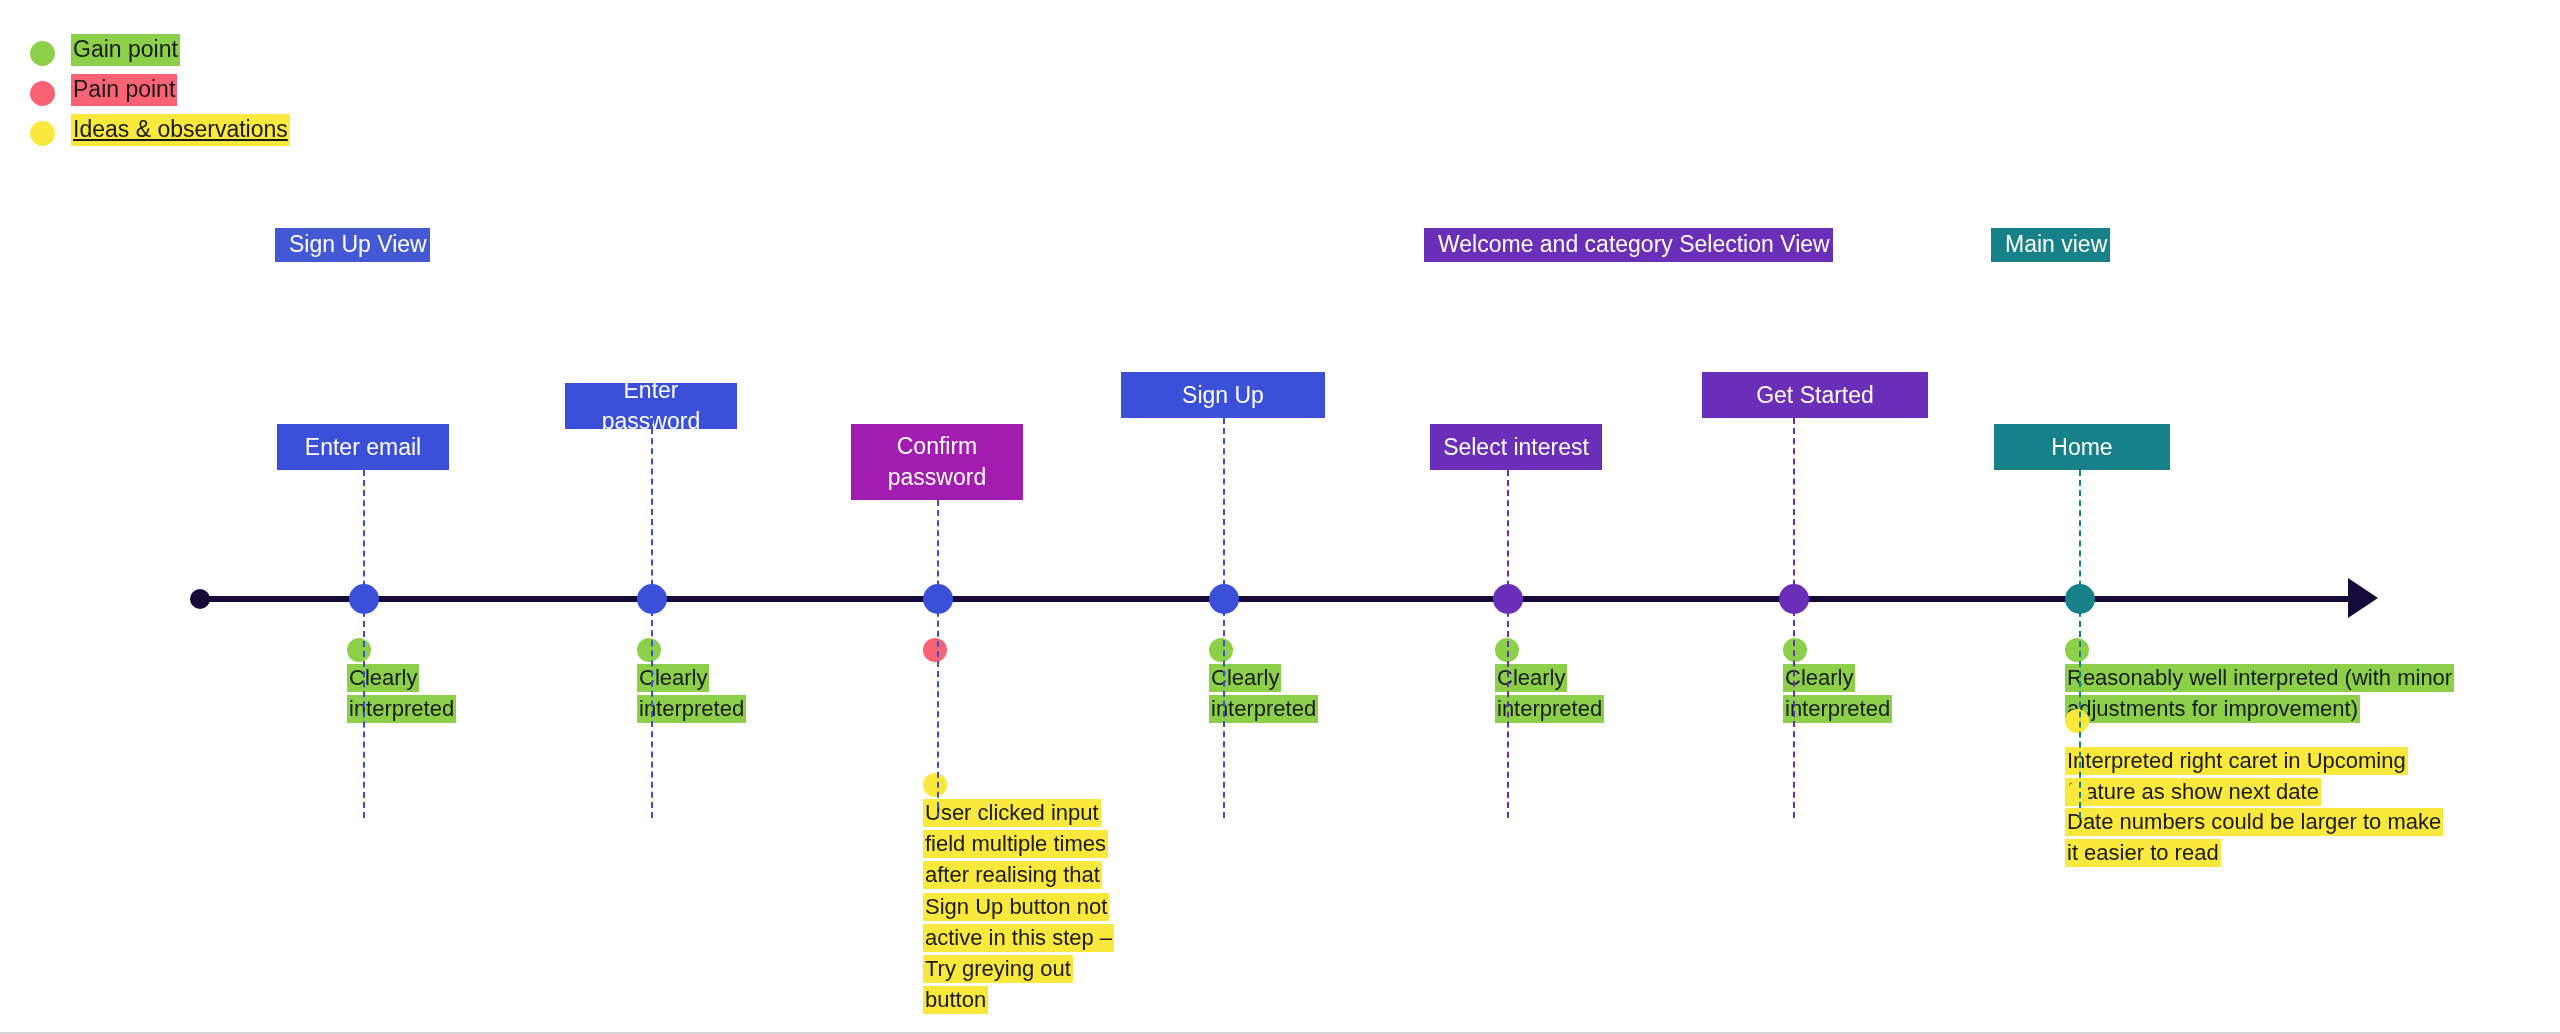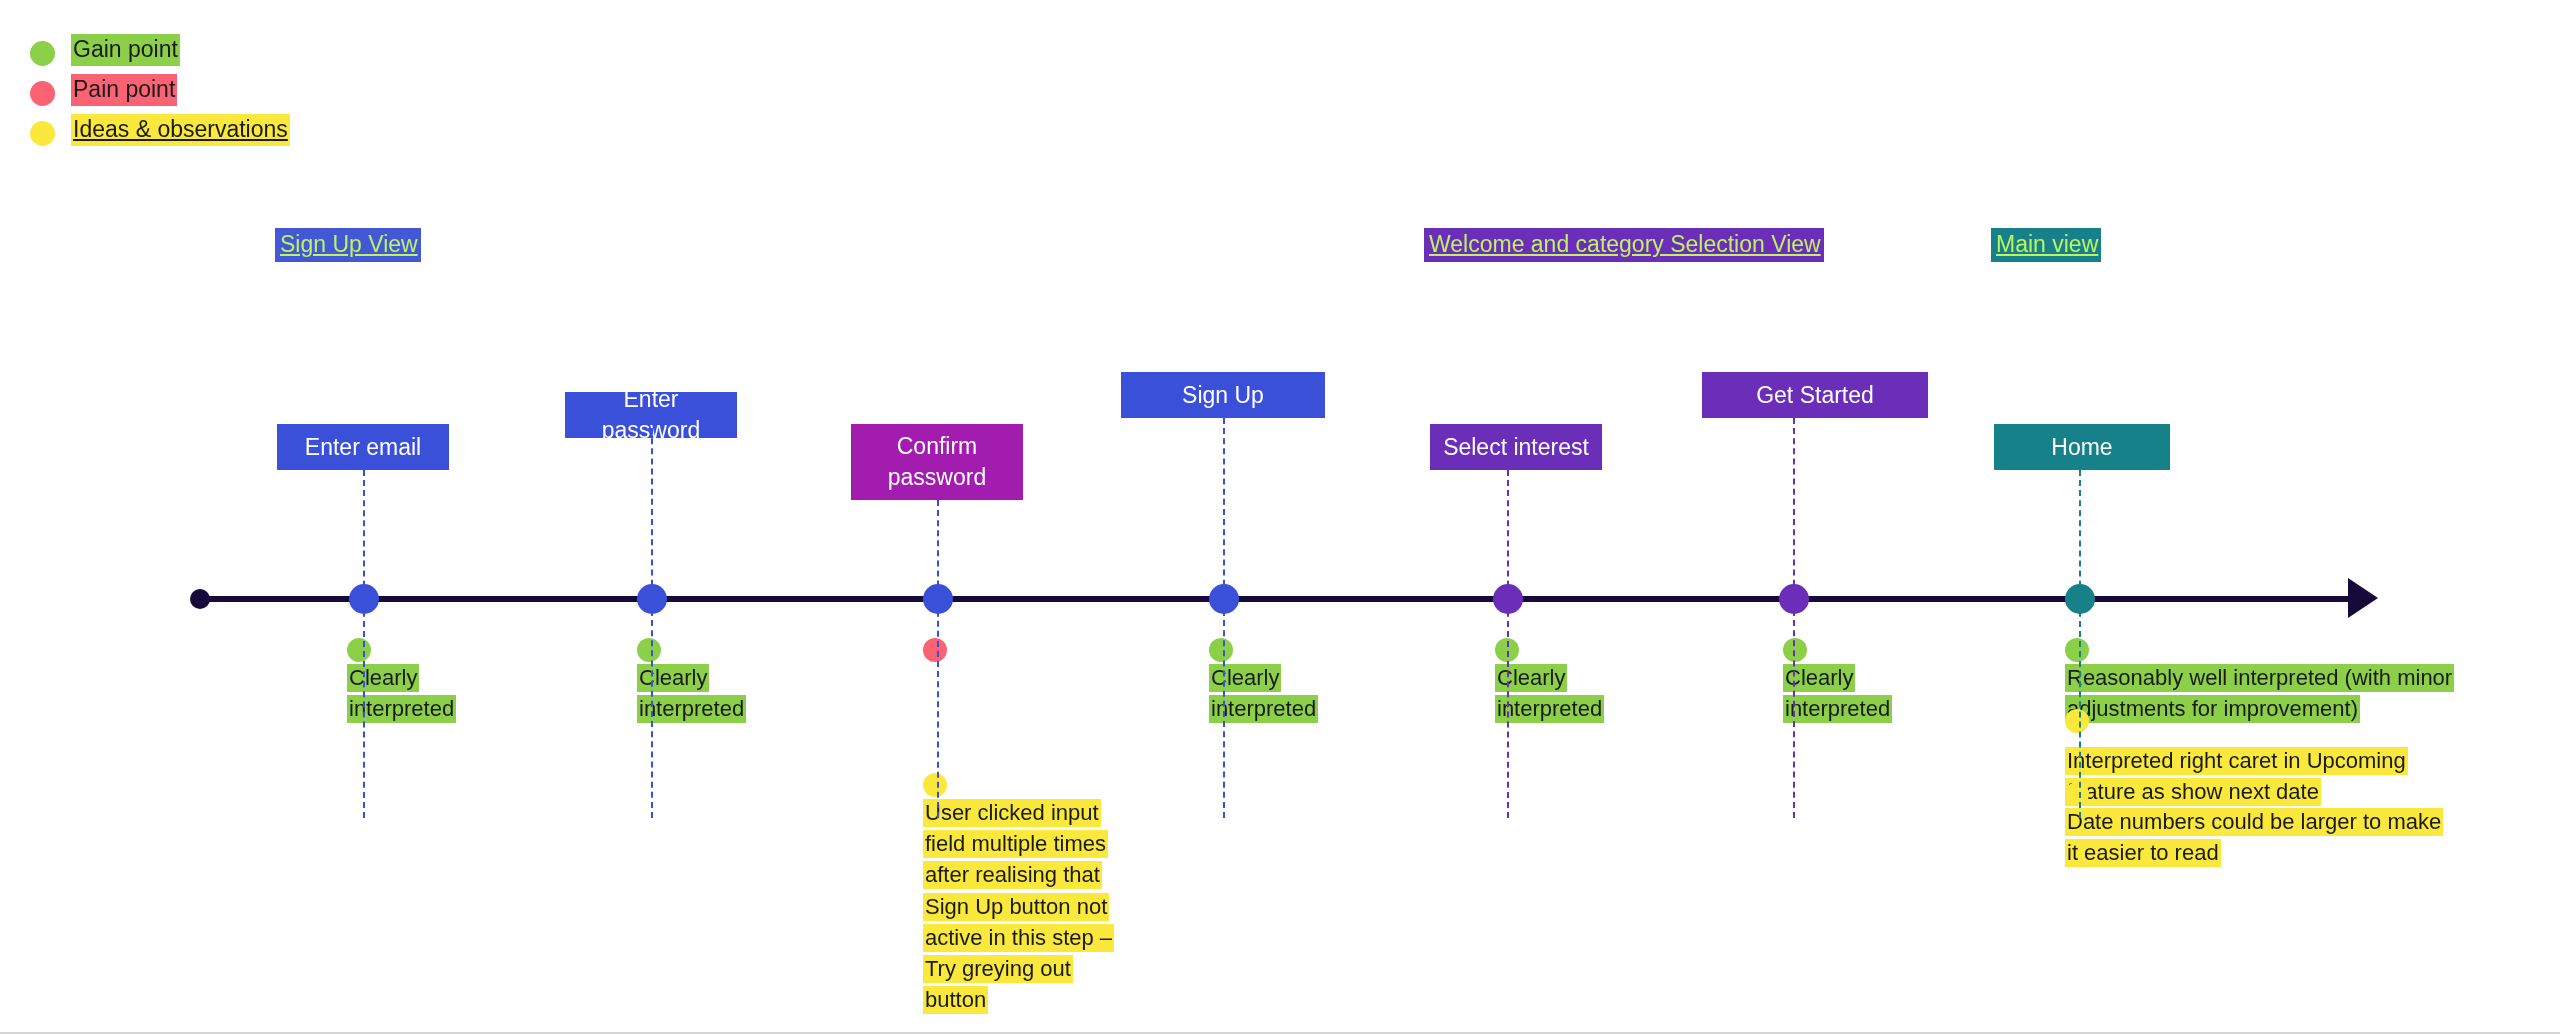--- a/index.html
+++ b/index.html
@@ -40,25 +40,24 @@
     color: #1a1a1a;
     line-height: 1.25;
     padding: 1px 2px 2px 2px;
     white-space: nowrap;
   }
 
   
   .phase-header {
     position: absolute;
     font-size: 23px;
-    color: #bef264;
+    color: #ffffff;
     line-height: 1.25;
-    padding: 2px 3px 3px 5px;
+    padding: 2px 3px 3px 14px;
     white-space: nowrap;
-    text-decoration: underline;
   }
 
   
   #axis-line {
     position: absolute;
     left: 196px;
     top: 596px;
     width: 2160px;
     height: 6px;
     background: #160a3a;
@@ -168,21 +167,21 @@
 
   <div id="axis-start-dot"></div>
   <div id="axis-line"></div>
   <div id="axis-arrow"></div>
 
   <div id="steps">
       <div class="step-stem" style="left: 363px; top: 470px; height: 348px; border-left-color: rgb(58, 80, 217);"></div>
       <div class="step-box" style="left: 277px; top: 424px; width: 172px; height: 46px; background: rgb(58, 80, 217);">Enter email</div>
       <div class="step-dot" style="left: 349px; top: 584px; background: rgb(58, 80, 217);"></div>
       <div class="step-stem" style="left: 651px; top: 418px; height: 400px; border-left-color: rgb(58, 80, 217);"></div>
-      <div class="step-box" style="left: 565px; top: 392px; width: 172px; height: 46px; background: rgb(58, 80, 217);">Enter password</div>
+      <div class="step-box" style="left: 565px; top: 383px; width: 172px; height: 46px; background: rgb(58, 80, 217);">Enter password</div>
       <div class="step-dot" style="left: 637px; top: 584px; background: rgb(58, 80, 217);"></div>
       <div class="step-stem" style="left: 937px; top: 500px; height: 318px; border-left-color: rgb(58, 80, 217);"></div>
       <div class="step-box" style="left: 851px; top: 424px; width: 172px; height: 76px; background: #a21caf;">Confirm password</div>
       <div class="step-dot" style="left: 923px; top: 584px; background: rgb(58, 80, 217);"></div>
       <div class="step-stem" style="left: 1223px; top: 418px; height: 400px; border-left-color: rgb(58, 80, 217);"></div>
       <div class="step-box" style="left: 1121px; top: 372px; width: 204px; height: 46px; background: rgb(58, 80, 217);">Sign Up</div>
       <div class="step-dot" style="left: 1209px; top: 584px; background: rgb(58, 80, 217);"></div>
       <div class="step-stem" style="left: 1507px; top: 470px; height: 348px; border-left-color: rgb(107, 46, 184);"></div>
       <div class="step-box" style="left: 1430px; top: 424px; width: 172px; height: 46px; background: rgb(107, 46, 184);">Select interest</div>
       <div class="step-dot" style="left: 1493px; top: 584px; background: rgb(107, 46, 184);"></div>

